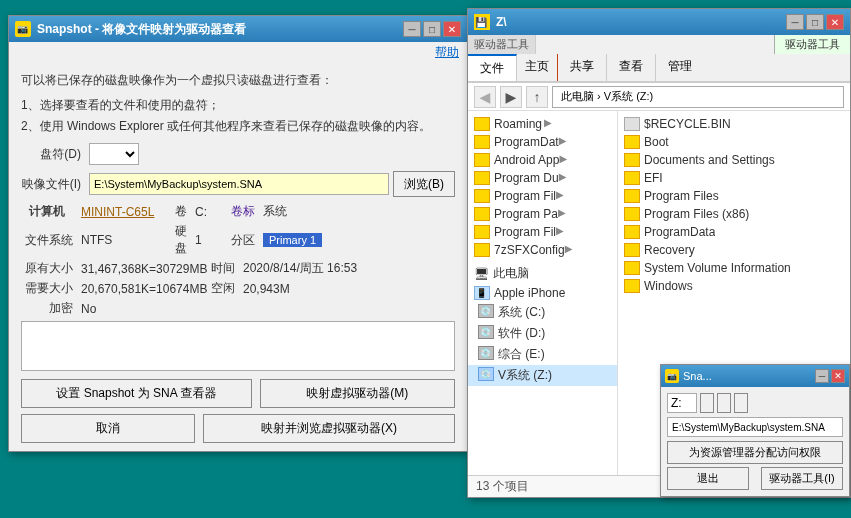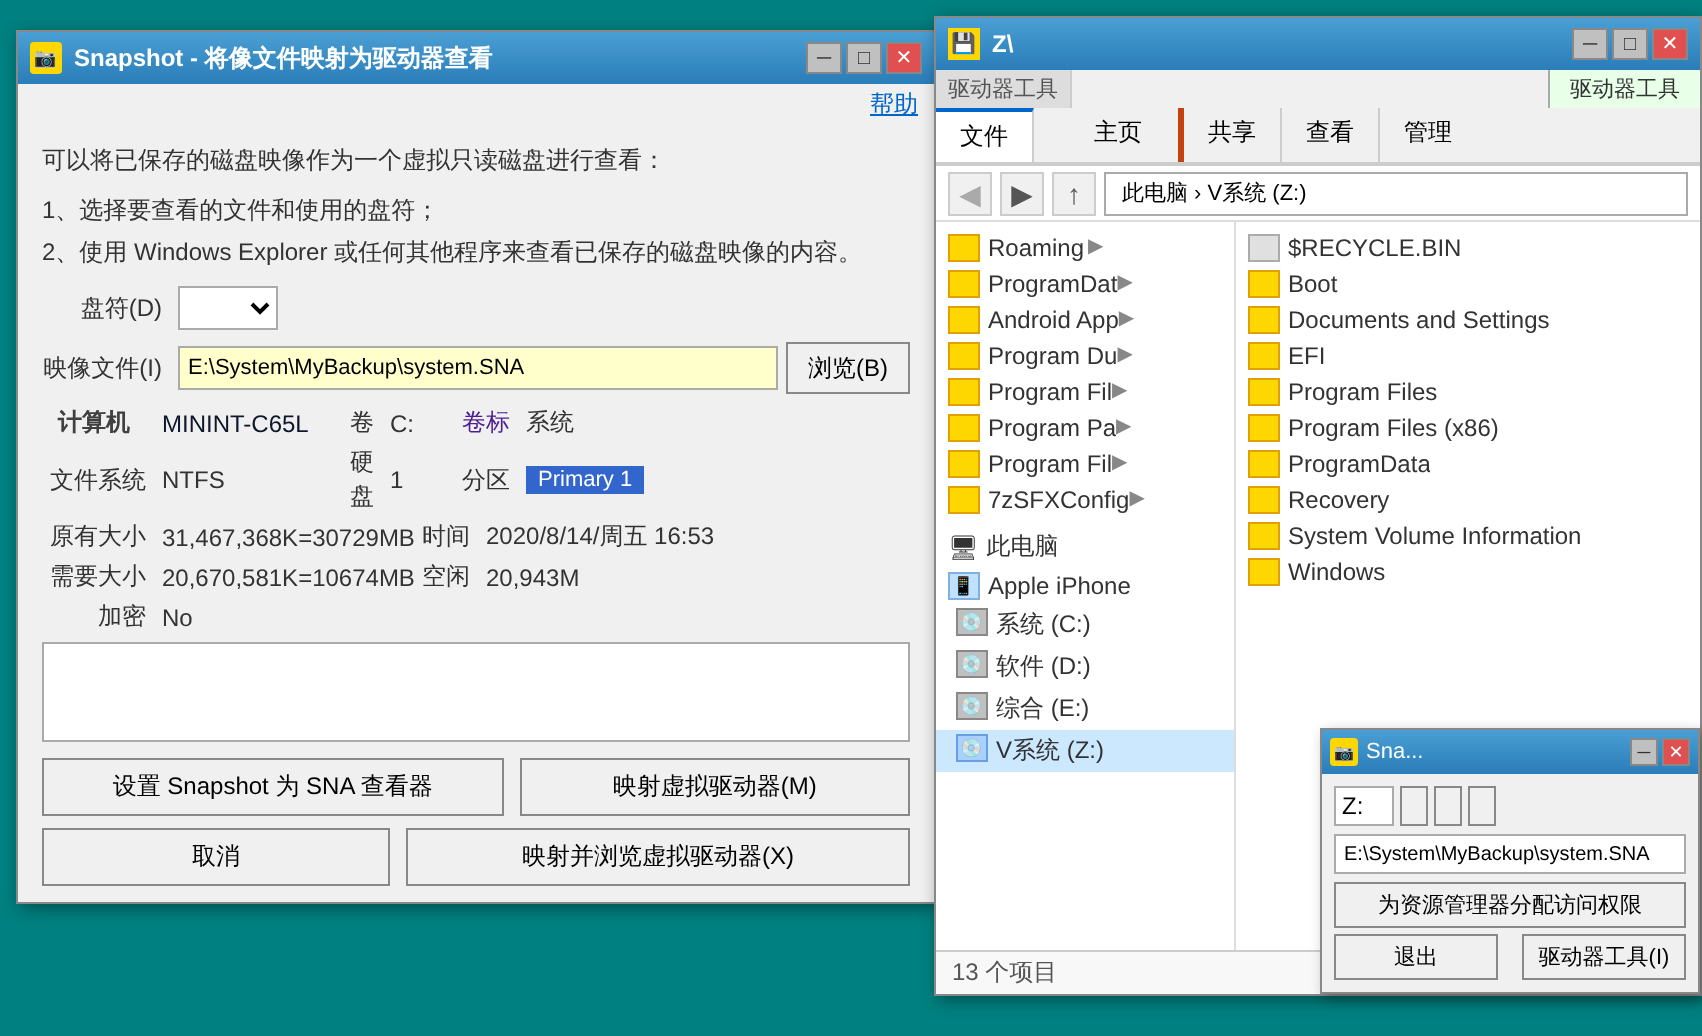--- a/index.html
+++ b/index.html
@@ -139,21 +139,21 @@
       <select class="form-select"></select>
     </div>
     <div class="filepath-row">
       <span class="form-label">映像文件(I)</span>
       <input class="filepath-input" type="text" value="E:\System\MyBackup\system.SNA" style="">
       <button class="browse-btn">浏览(B)</button>
     </div>
 
     <div style="display:flex; align-items:center; margin-bottom:3px;">
       <span style="width:60px;text-align:center;padding-right:8px;color:#404040;font-weight:bold;">计算机</span>
-      <span style="width:90px;color:#0f172a;">MININT-C65L</span>
+      <span style="width:90px;color:#a16207;text-decoration:underline;">MININT-C65L</span>
       <span style="width:24px;text-align:right;padding-right:8px;color:#333;">卷</span>
       <span style="width:36px;color:#333;">C:</span>
       <span style="width:32px;text-align:right;padding-right:8px;color:#4c1d95;">卷标</span>
       <span style="color:#333;">系统</span>
     </div>
     <div style="display:flex; align-items:center; margin-bottom:3px;">
       <span style="width:60px;text-align:right;padding-right:8px;color:#333;">文件系统</span>
       <span style="width:90px;color:#333;">NTFS</span>
       <span style="width:24px;text-align:right;padding-right:8px;color:#333;">硬盘</span>
       <span style="width:36px;color:#333;">1</span>
@@ -207,21 +207,21 @@
 
     <div style="background:#f0f0f0; border-bottom:1px solid #ccc; flex-shrink:0;">
       <div style="display:flex; align-items:stretch;">
         <div style="display:flex; flex:1;">
           <div style="background:#ddd; padding:2px 6px; font-size:11px; display:flex; align-items:center; border-right:1px solid #ccc; color:#555;">驱动器工具</div>
         </div>
         <div style="background:#e8ffe8; padding:2px 10px; font-size:11px; border-left:1px solid #aaa; color:#333;">驱动器工具</div>
       </div>
       <div style="display:flex; border-bottom:1px solid #ccc;">
         <div style="padding:4px 12px; cursor:pointer; font-size:12px; background:white; border-right:1px solid #ccc; border-top:2px solid #0066cc;">文件</div>
-        <div style="padding:4px 18px; cursor:pointer; font-size:12px; border-right:3px solid #c2410c;margin-left:12px;">主页</div>
+        <div style="padding:4px 8px; cursor:pointer; font-size:12px; border-right:1px solid #c2410c;">主页</div>
         <div style="padding:4px 12px; cursor:pointer; font-size:12px; border-right:1px solid #ccc;">共享</div>
         <div style="padding:4px 12px; cursor:pointer; font-size:12px; border-right:1px solid #ccc;">查看</div>
         <div style="padding:4px 12px; cursor:pointer; font-size:12px;">管理</div>
       </div>
     </div>
 
     <div class="address-bar">
       <button class="nav-btn disabled">◀</button>
       <button class="nav-btn">▶</button>
       <button class="nav-btn">↑</button>

